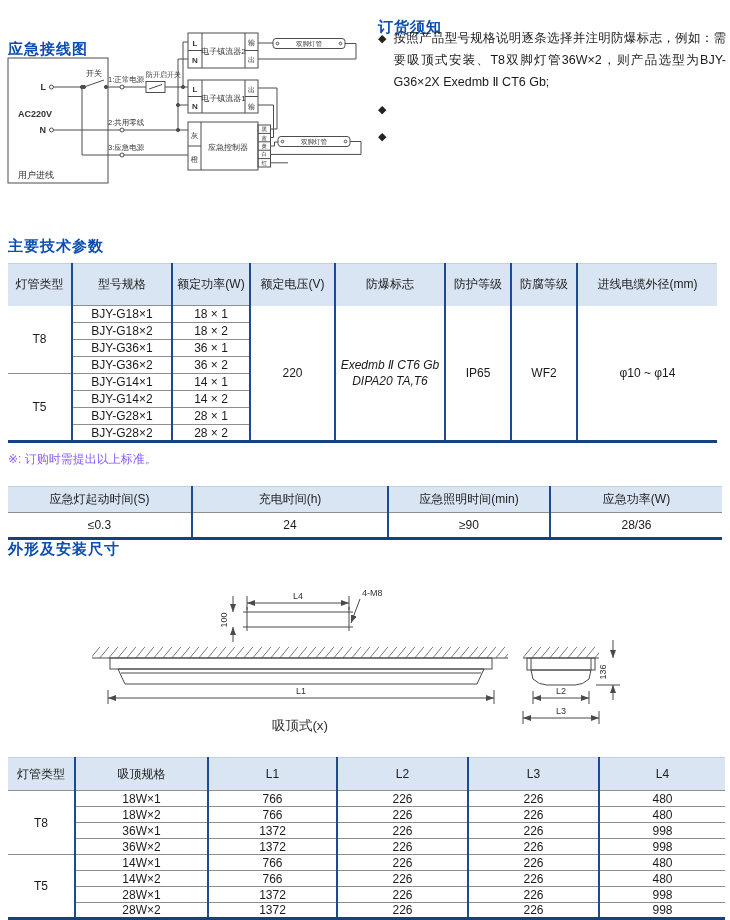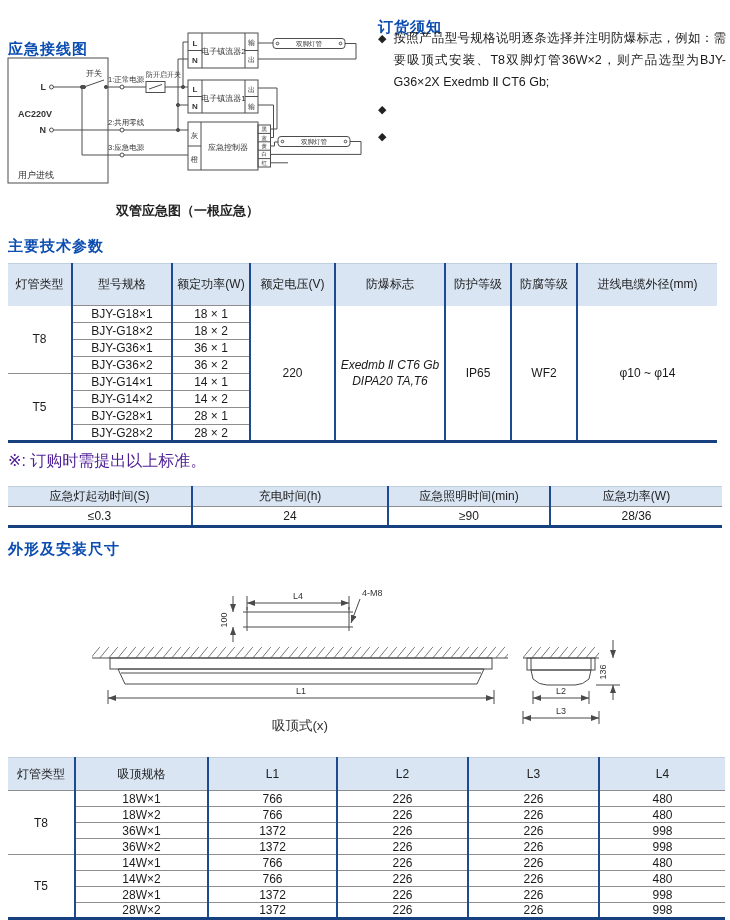--- a/index.html
+++ b/index.html
@@ -16,29 +16,29 @@
             border-top:1px solid #c2cfde;border-bottom:3px solid #16407e;}
   .tbl th{background:#d9e5f3;font-weight:normal;font-size:12px;color:#222;padding:0;}
   .tbl td{font-size:12px;color:#1a1a1a;text-align:center;padding:0;background:#fff;}
   .tbl .vl{border-left:2px solid #1d4b8f;}
   .tbl .rb{border-bottom:1px solid #8e8e8e;}
   .tbl .gsep{border-bottom:1px solid #8e8e8e;}
   .spec{left:8px;top:263px;width:709px;}
   .spec thead tr{height:42px;}
   .spec tbody tr{height:17px;}
   .em{left:8px;top:486px;width:714px;}
-  .em tr{height:20px;margin-top:40px;}
+  .em tr{height:26px;margin-top:40px;}
   .mount{left:8px;top:757px;width:717px;}
   .mount thead tr{height:33px;}
   .mount tbody tr{height:16px;}
   .exm div{line-height:16px;font-style:italic;}
   
   .wiring-caption{position:absolute;left:5px;top:202px;width:365px;text-align:center;
                   font-size:13px;font-weight:bold;color:#222;}
-  .note{position:absolute;left:8px;top:451px;font-size:16px;color:#4c1d95;}
+  .note{position:absolute;left:8px;top:451px;font-size:12px;color:#8b5cf6;}
   
   .wsvg{position:absolute;left:5px;top:25px;}
   .dsvg{position:absolute;left:0;top:560px;}
   svg text{font-family:"Liberation Sans","DejaVu Sans",sans-serif;fill:#333;}
 </style>
 </head>
 <body>
 
 <div class="page">
 
@@ -159,21 +159,20 @@
       <text x="189.5" y="136.5" text-anchor="middle" font-size="7.5">橙</text>
       <text x="223" y="124.5" text-anchor="middle">应急控制器</text>
       <text x="259.2" y="106.2" text-anchor="middle" font-size="5.5">黑</text>
       <text x="259.2" y="114.6" text-anchor="middle" font-size="5.5">蓝</text>
       <text x="259.2" y="123" text-anchor="middle" font-size="5.5">黄</text>
       <text x="259.2" y="131.4" text-anchor="middle" font-size="5.5">白</text>
       <text x="259.2" y="139.8" text-anchor="middle" font-size="5.5">红</text>
       <text x="309" y="119.3" text-anchor="middle" font-size="6.5">双脚灯管</text>
     </g>
   </svg>
-  <div class="wiring-caption">双管应急图（一根应急）</div>
 
   <div class="sec-title" style="left:378px;top:18px;">订货须知</div>
   <ul class="order-list">
     <li>
         <span class="blt">◆</span>
         <div>按照产品型号规格说明逐条选择并注明防爆标志，例如：需要吸顶式安装、T8双脚灯管36W×2，则产品选型为BJY-G36×2X Exedmb Ⅱ CT6 Gb;</div>
       </li>
     <li>
         <span class="blt">◆</span>
       </li>

